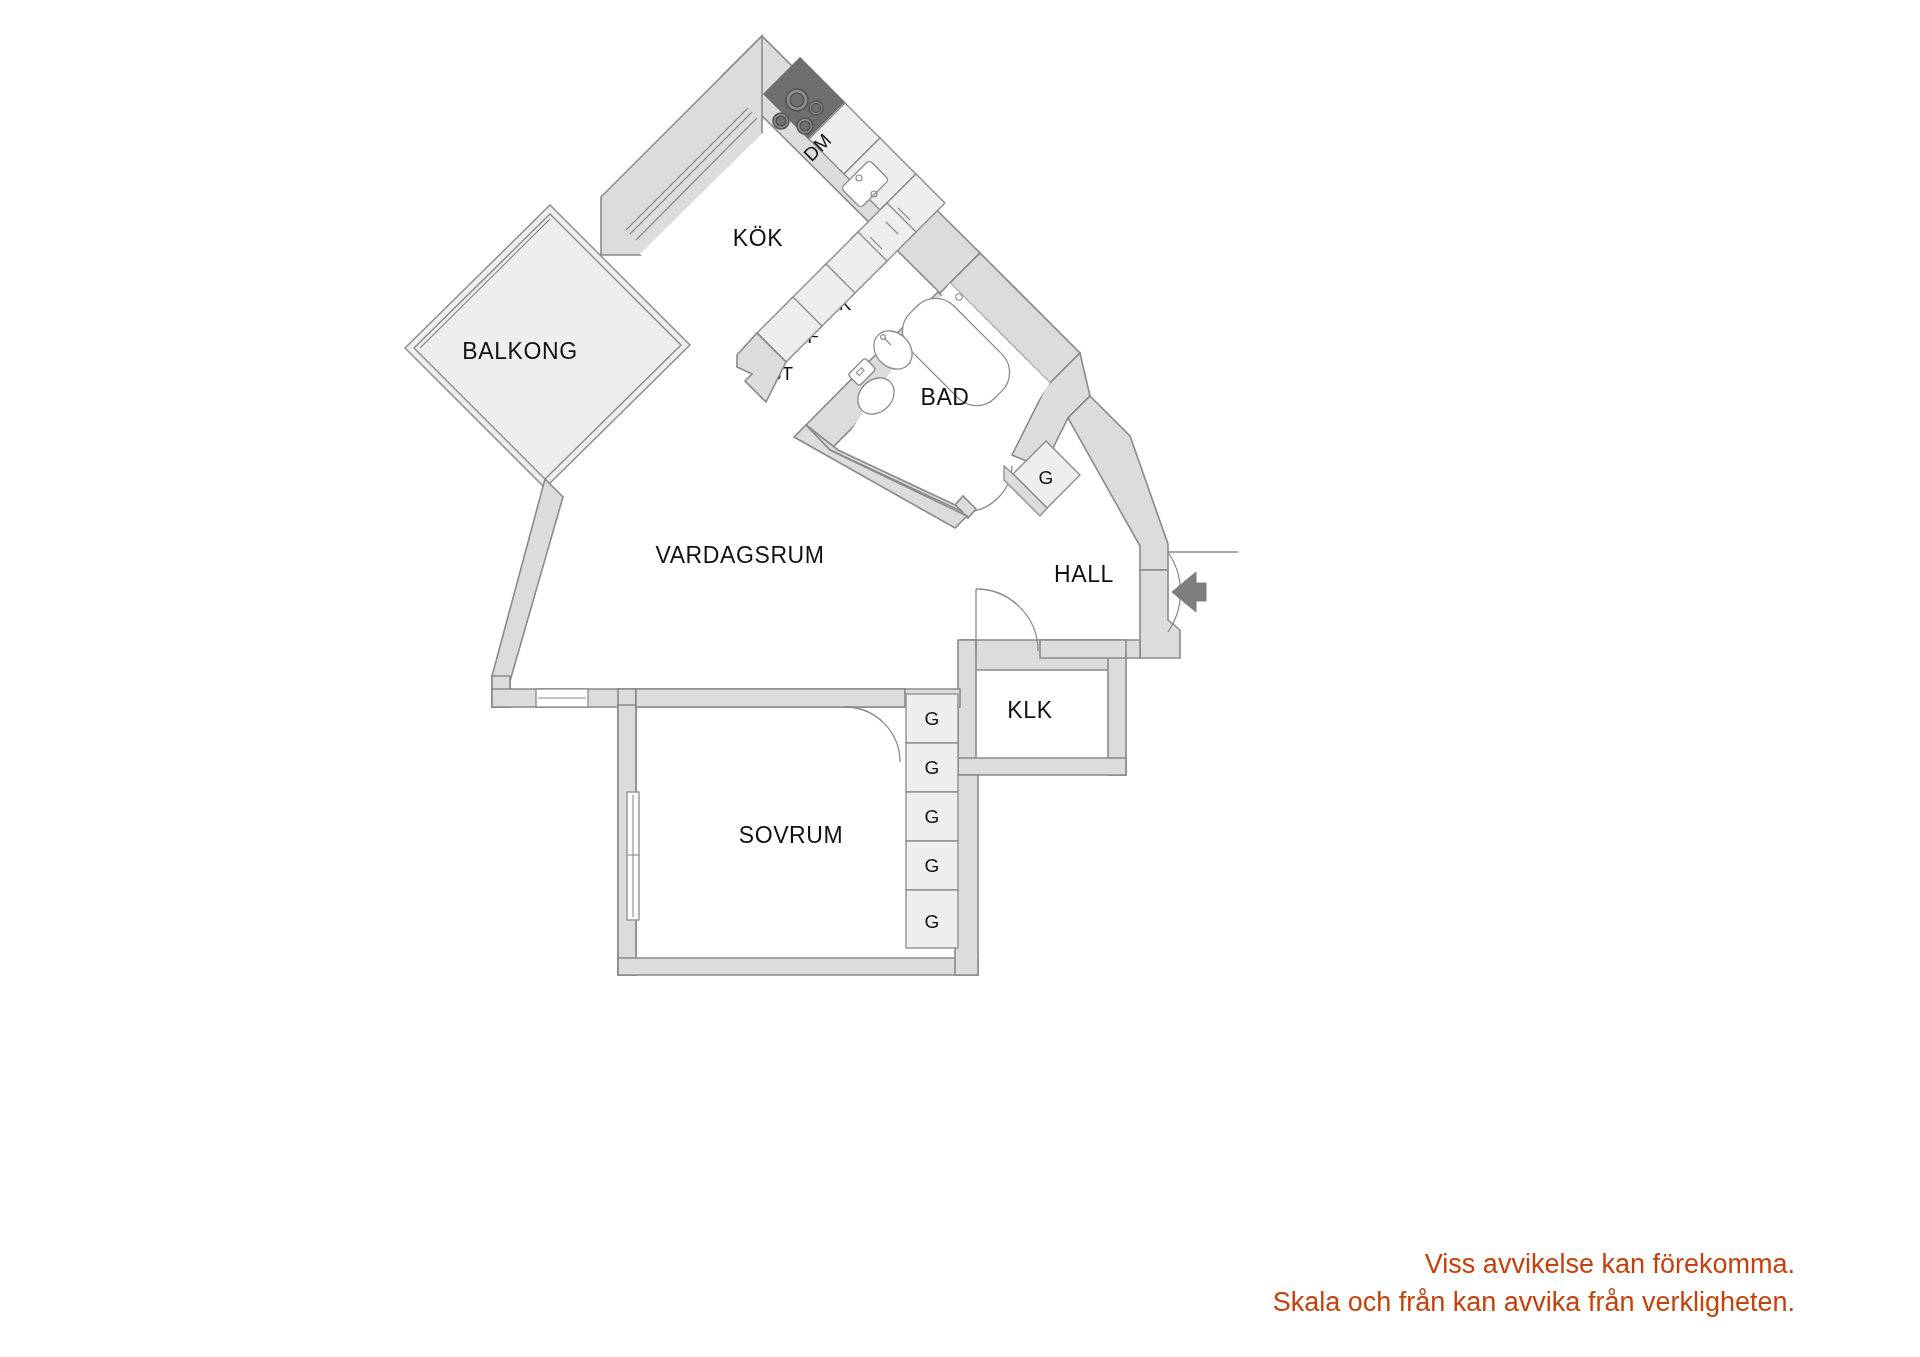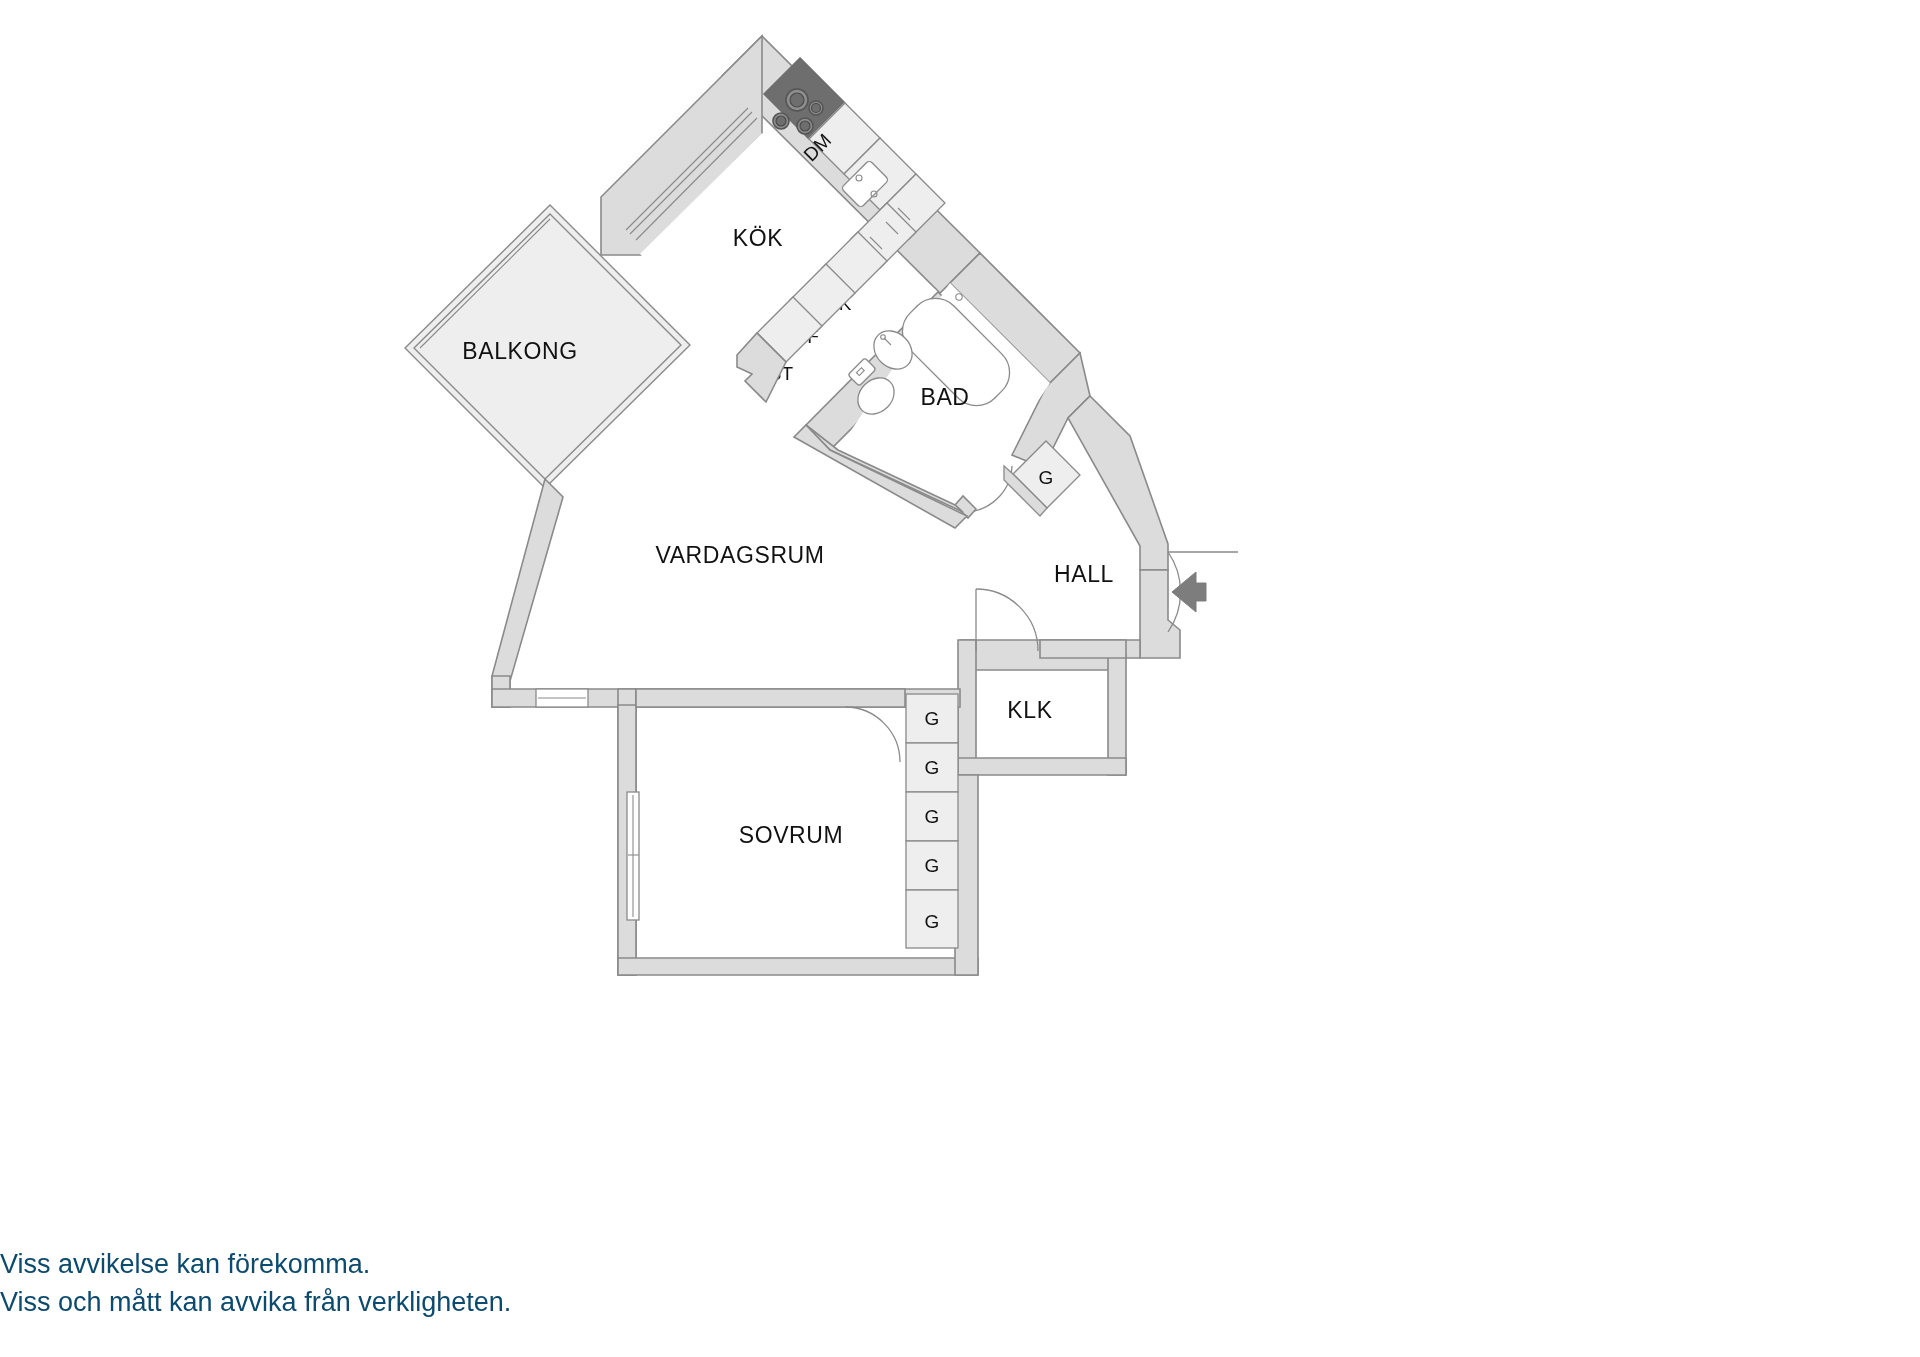--- a/index.html
+++ b/index.html
@@ -54,25 +54,25 @@
   .dm-label {
     font-family: "Liberation Sans", sans-serif;
     font-size: 19px;
     fill: #111111;
   }
   .caption {
     position: absolute;
     left: 0;
     top: 1245px;
     width: 1795px;
-    text-align: left;
+    text-align: right;
     font-family: "Liberation Sans", sans-serif;
     font-size: 27px;
     line-height: 38px;
-    color: #0c4a6e;
+    color: #c2410c;
   }
   .caption .cline { display: block; }
 </style>
 </head>
 <body>
 
 <div id="plan-root">
 
   <svg id="floorplan" viewBox="0 0 1920 1357">
 
@@ -246,16 +246,16 @@
       <text class="room-label" x="740" y="563" text-anchor="middle">VARDAGSRUM</text>
       <text class="room-label" x="1084" y="582" text-anchor="middle">HALL</text>
       <text class="room-label" x="1030" y="718" text-anchor="middle">KLK</text>
       <text class="room-label" x="791" y="843" text-anchor="middle">SOVRUM</text>
     </g>
 
   </svg>
 
   <div class="caption">
     <span class="cline">Viss avvikelse kan förekomma.</span>
-    <span class="cline">Viss och mått kan avvika från verkligheten.</span>
+    <span class="cline">Skala och från kan avvika från verkligheten.</span>
   </div>
 
 </div>
 
 </body></html>

